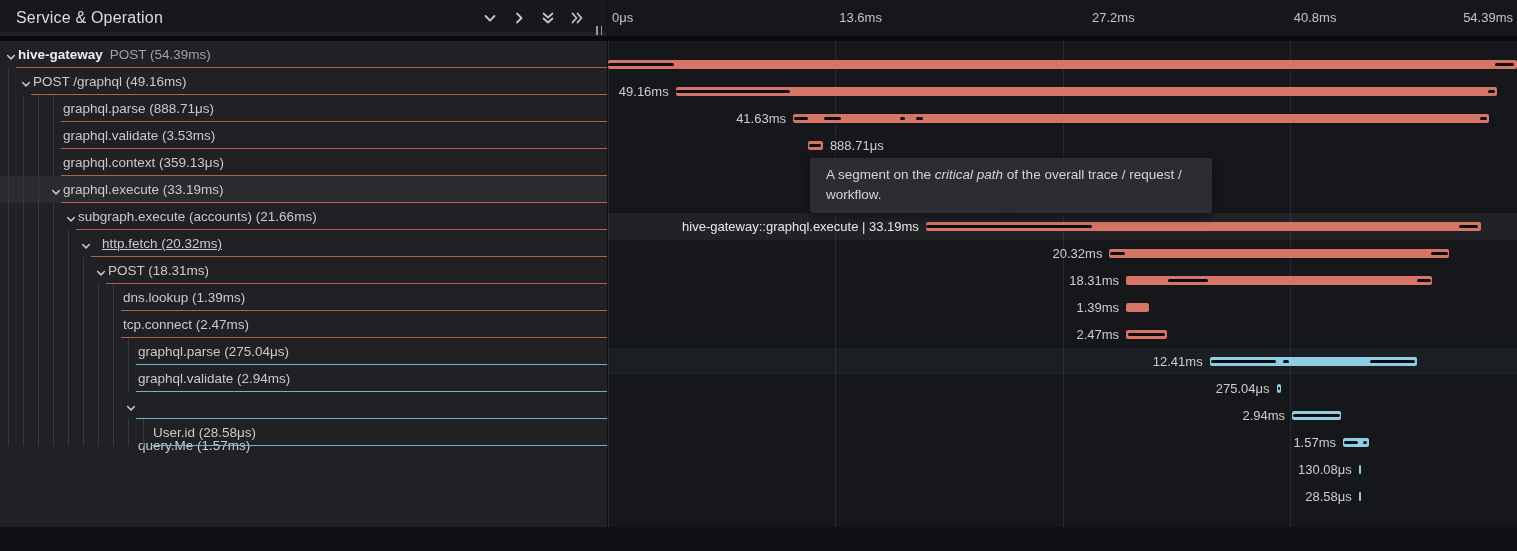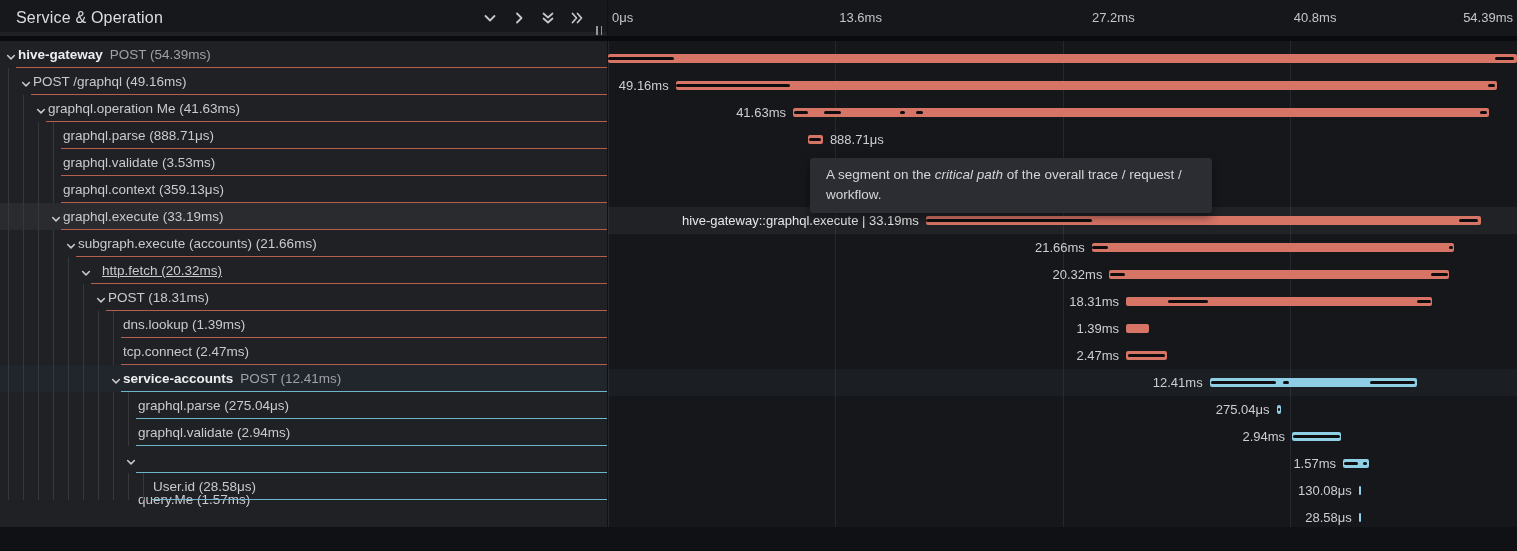--- a/index.html
+++ b/index.html
@@ -27,21 +27,21 @@
   .scrub-strip { position:absolute; left:0; top:36px; width:1517px; height:5px; background:#0a0b0d; }
   
   .right-panel { position:absolute; left:608px; top:0; width:909px; height:527px; background:#16171b; }
   .timeline-header { position:relative; height:36px; background:#16171b; }
   .tick-label {
     position:absolute; top:0; line-height:36px; font-size:13px; color:#c4c5c8; white-space:nowrap;
   }
   .gridline { position:absolute; top:0; width:1px; height:527px; background:#26282d; }
   
   .rows-left { position:absolute; left:0; top:41px; width:607px; }
-  .rows-right { position:absolute; left:0; top:45px; width:909px; }
+  .rows-right { position:absolute; left:0; top:51px; width:909px; }
   .trow { position:relative; height:27px; cursor:pointer; }
   .trow.hover-l { background:#2a2b2f; }
   .trow.active-l { background:#21262d; }
   .trow.hover-r { background:rgba(255,255,255,0.05); }
   .trow.active-r { background:rgba(142,207,230,0.045); }
   .guide { position:absolute; top:0; bottom:0; width:1px; background:#37383d; }
   .expander { position:absolute; top:8px; width:12px; height:12px; color:#c9cacd; cursor:pointer; }
   .row-text { position:absolute; top:0; line-height:27px; font-size:13.5px; color:#c9cacd; white-space:nowrap; }
   .row-text b { font-weight:700; color:#ededee; margin-right:7px; }
   .row-text .dim { color:#9ea1a6; }
@@ -111,29 +111,20 @@
           <i class="guide" style="left: 8px;"></i>
           <span class="expander" style="left: 20px;"><svg width="12" height="12" viewBox="0 0 16 16">
               <path d="M3.5 6l4.5 4.5L12.5 6" fill="none" stroke="currentColor" stroke-width="2" stroke-linecap="round" stroke-linejoin="round"></path>
             </svg></span>
           <span class="row-text" style="left: 33px;">POST /graphql (49.16ms)</span>
           <div class="row-border" style="left: 31px; background: rgb(179, 96, 79);"></div>
         </div>
         <div class="trow">
           <i class="guide" style="left: 8px;"></i>
           <i class="guide" style="left: 23px;"></i>
-          <span class="expander" style="left: 35px;"><svg width="12" height="12" viewBox="0 0 16 16">
-              <path d="M3.5 6l4.5 4.5L12.5 6" fill="none" stroke="currentColor" stroke-width="2" stroke-linecap="round" stroke-linejoin="round"></path>
-            </svg></span>
-          <span class="row-text" style="left: 48px;">graphql.operation Me (41.63ms)</span>
-          <div class="row-border" style="left: 46px; background: rgb(179, 96, 79);"></div>
-        </div>
-        <div class="trow">
-          <i class="guide" style="left: 8px;"></i>
-          <i class="guide" style="left: 23px;"></i>
           <i class="guide" style="left: 38px;"></i>
           <i class="guide" style="left: 53px;"></i>
           <span class="row-text" style="left: 63px;">graphql.parse (888.71μs)</span>
           <div class="row-border" style="left: 61px; background: rgb(179, 96, 79);"></div>
         </div>
         <div class="trow">
           <i class="guide" style="left: 8px;"></i>
           <i class="guide" style="left: 23px;"></i>
           <i class="guide" style="left: 38px;"></i>
           <i class="guide" style="left: 53px;"></i>
@@ -210,34 +201,20 @@
           <i class="guide" style="left: 8px;"></i>
           <i class="guide" style="left: 23px;"></i>
           <i class="guide" style="left: 38px;"></i>
           <i class="guide" style="left: 53px;"></i>
           <i class="guide" style="left: 68px;"></i>
           <i class="guide" style="left: 83px;"></i>
           <i class="guide" style="left: 98px;"></i>
           <i class="guide" style="left: 113px;"></i>
           <span class="row-text" style="left: 123px;">tcp.connect (2.47ms)</span>
           <div class="row-border" style="left: 121px; background: rgb(179, 96, 79);"></div>
-        </div>
-        <div class="trow active-l">
-          <i class="guide" style="left: 8px;"></i>
-          <i class="guide" style="left: 23px;"></i>
-          <i class="guide" style="left: 38px;"></i>
-          <i class="guide" style="left: 53px;"></i>
-          <i class="guide" style="left: 68px;"></i>
-          <i class="guide" style="left: 83px;"></i>
-          <i class="guide" style="left: 98px;"></i>
-          <span class="expander" style="left: 110px;"><svg width="12" height="12" viewBox="0 0 16 16">
-              <path d="M3.5 6l4.5 4.5L12.5 6" fill="none" stroke="currentColor" stroke-width="2" stroke-linecap="round" stroke-linejoin="round"></path>
-            </svg></span>
-          <span class="row-text" style="left: 123px;"><b>service-accounts</b><span class="dim">POST (12.41ms)</span></span>
-          <div class="row-border" style="left: 121px; background: rgb(111, 182, 204);"></div>
         </div>
         <div class="trow">
           <i class="guide" style="left: 8px;"></i>
           <i class="guide" style="left: 23px;"></i>
           <i class="guide" style="left: 38px;"></i>
           <i class="guide" style="left: 53px;"></i>
           <i class="guide" style="left: 68px;"></i>
           <i class="guide" style="left: 83px;"></i>
           <i class="guide" style="left: 98px;"></i>
           <i class="guide" style="left: 113px;"></i>
@@ -339,26 +316,20 @@
           <div class="bar" style="left: 293.307px; width: 6.00201px; background: rgb(214, 116, 102);"></div>
           <span class="bar-label" style="left: 306.309px;">359.13μs</span>
         </div>
         <div class="trow hover-r">
           <div class="bar" style="left: 317.874px; width: 554.692px; background: rgb(214, 116, 102);"></div>
           <div class="crit" style="left: 318.376px; width: 165.455px; background: rgb(13, 13, 15);"></div>
           <div class="crit" style="left: 850.673px; width: 19.2195px; background: rgb(13, 13, 15);"></div>
           <span class="bar-label hoverlbl" style="right: 598.126px;">hive-gateway::graphql.execute | 33.19ms</span>
         </div>
         <div class="trow">
-          <div class="bar" style="left: 483.831px; width: 361.996px; background: rgb(214, 116, 102);"></div>
-          <div class="crit" style="left: 484.332px; width: 15.3756px; background: rgb(13, 13, 15);"></div>
-          <div class="crit" style="left: 840.645px; width: 4.17816px; background: rgb(13, 13, 15);"></div>
-          <span class="bar-label" style="right: 432.169px;">21.66ms</span>
-        </div>
-        <div class="trow">
           <div class="bar" style="left: 501.379px; width: 339.601px; background: rgb(214, 116, 102);"></div>
           <div class="crit" style="left: 501.88px; width: 15.3756px; background: rgb(13, 13, 15);"></div>
           <div class="crit" style="left: 823.097px; width: 16.7126px; background: rgb(13, 13, 15);"></div>
           <span class="bar-label" style="right: 414.621px;">20.32ms</span>
         </div>
         <div class="trow">
           <div class="bar" style="left: 518.092px; width: 306.008px; background: rgb(214, 116, 102);"></div>
           <div class="crit" style="left: 559.873px; width: 40.1103px; background: rgb(13, 13, 15);"></div>
           <div class="crit" style="left: 808.891px; width: 14.2057px; background: rgb(13, 13, 15);"></div>
           <span class="bar-label" style="right: 397.908px;">18.31ms</span>

